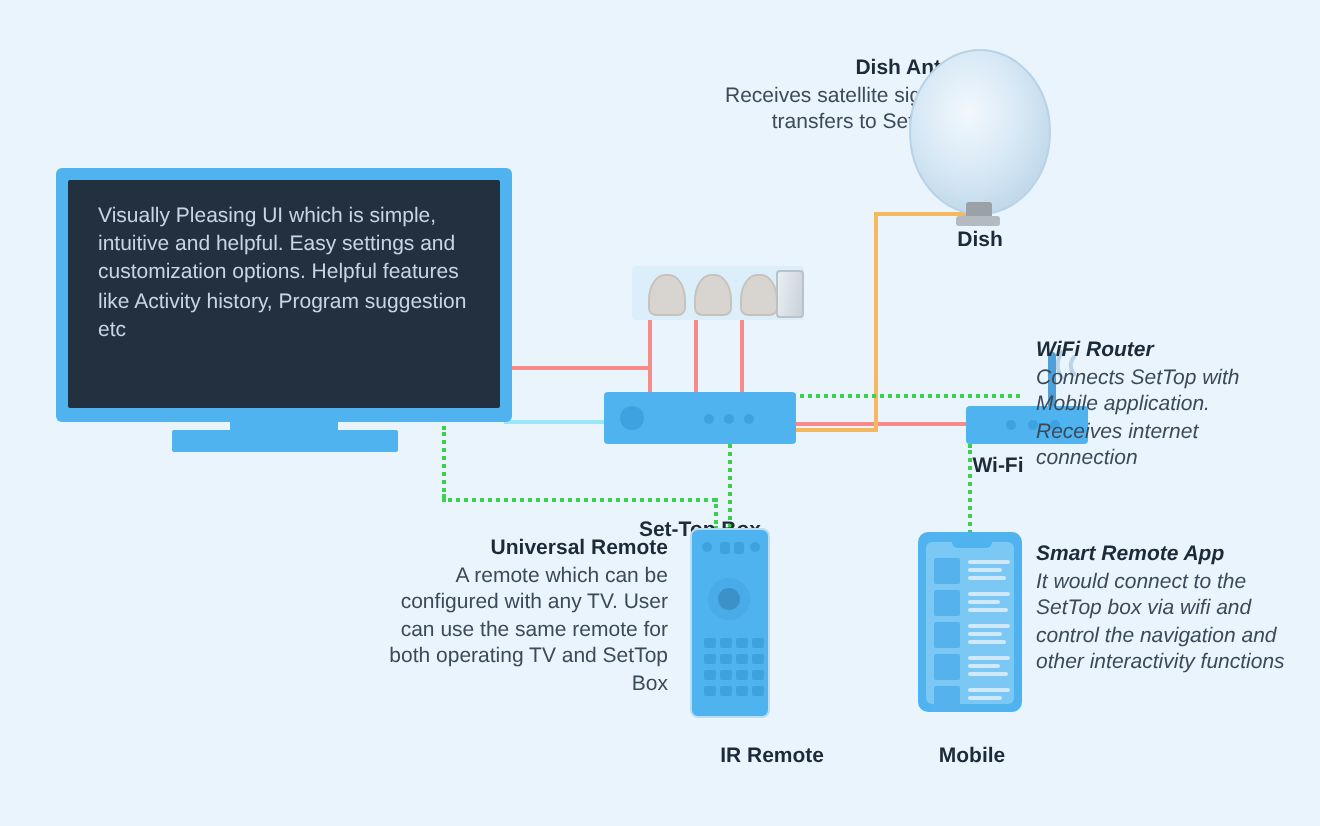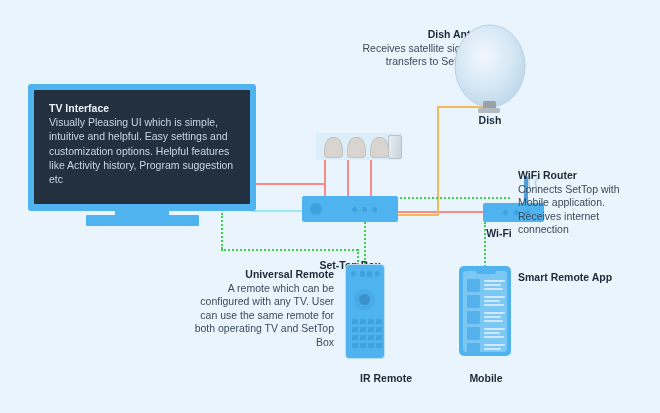--- a/index.html
+++ b/index.html
@@ -11,21 +11,21 @@
     position:relative;
     color:#2b3b4a;
   }
   #stage{position:absolute;left:0;top:0;width:660px;height:413px;}
   .abs{position:absolute;}
 
   
   .callout{position:absolute;font-size:10.5px;line-height:13.5px;color:#3b4a59;}
   .callout .ttl{font-weight:bold;color:#1d2b39;display:block;}
   .ralign{text-align:right;}
-  .lalign{text-align:left;}
+  .lalign{text-align:left;font-style:italic;}
 
   .devlabel{position:absolute;font-size:10.5px;font-weight:bold;color:#1d2b39;text-align:center;}
 
   
   #tv-frame{left:28px;top:84px;width:228px;height:127px;background:#4fb3f0;border-radius:3px;}
   #tv-screen{position:absolute;left:6px;top:6px;right:6px;bottom:7px;background:#22303f;border-radius:1px;}
   #tv-copy{position:absolute;left:15px;top:11px;right:12px;font-size:10.5px;line-height:14.2px;color:#c9d6e2;}
   #tv-copy .ttl{display:block;font-weight:bold;color:#e8f0f7;}
   #tv-stand-neck{left:115px;top:211px;width:54px;height:6px;background:#4fb3f0;}
   #tv-stand-base{left:86px;top:215px;width:113px;height:11px;background:#4fb3f0;border-radius:1px;}
@@ -94,21 +94,20 @@
   <div class="dashline-h" style="left:345px;top:197px;width:165px;"></div>
   <div class="dashline-v" style="left:221px;top:213px;height:36px;"></div>
   <div class="dashline-h" style="left:221px;top:249px;width:137px;"></div>
   <div class="dashline-v" style="left:357px;top:249px;height:16px;"></div>
   <div class="dashline-v" style="left:364px;top:222px;height:42px;"></div>
   <div class="dashline-v" style="left:484px;top:222px;height:45px;"></div>
 
   <div class="abs" id="tv-frame">
     <div id="tv-screen">
       <div id="tv-copy">
-        <span class="ttl">TV Interface</span>
         <span>Visually Pleasing UI which is simple, intuitive and helpful. Easy settings and customization options. Helpful features like Activity history, Program suggestion etc</span>
       </div>
     </div>
   </div>
   <div class="abs" id="tv-stand-neck"></div>
   <div class="abs" id="tv-stand-base"></div>
 
   <div class="abs" id="spk-panel">
     <div class="spk" style="left:8px;top:4px;"></div>
     <div class="spk" style="left:31px;top:4px;"></div>
@@ -213,15 +212,16 @@
       <div class="ph-line" style="left:21px;top:61px;width:16px;"></div>
       <div class="ph-line" style="left:21px;top:65px;width:20px;"></div>
       <div class="ph-thumb" style="left:4px;top:72px;"></div>
       <div class="ph-line" style="left:21px;top:73px;width:21px;"></div>
       <div class="ph-line" style="left:21px;top:77px;width:17px;"></div>
     </div>
   </div>
   <div class="devlabel" style="left:455px;top:372px;width:62px;">Mobile</div>
   <div class="callout lalign" style="left:518px;top:271px;width:136px;">
     <span class="ttl">Smart Remote App</span>
+    <span>It would connect to the SetTop box via wifi and control the navigation and other interactivity functions</span>
   </div>
 
 </div>
 
 </body></html>

